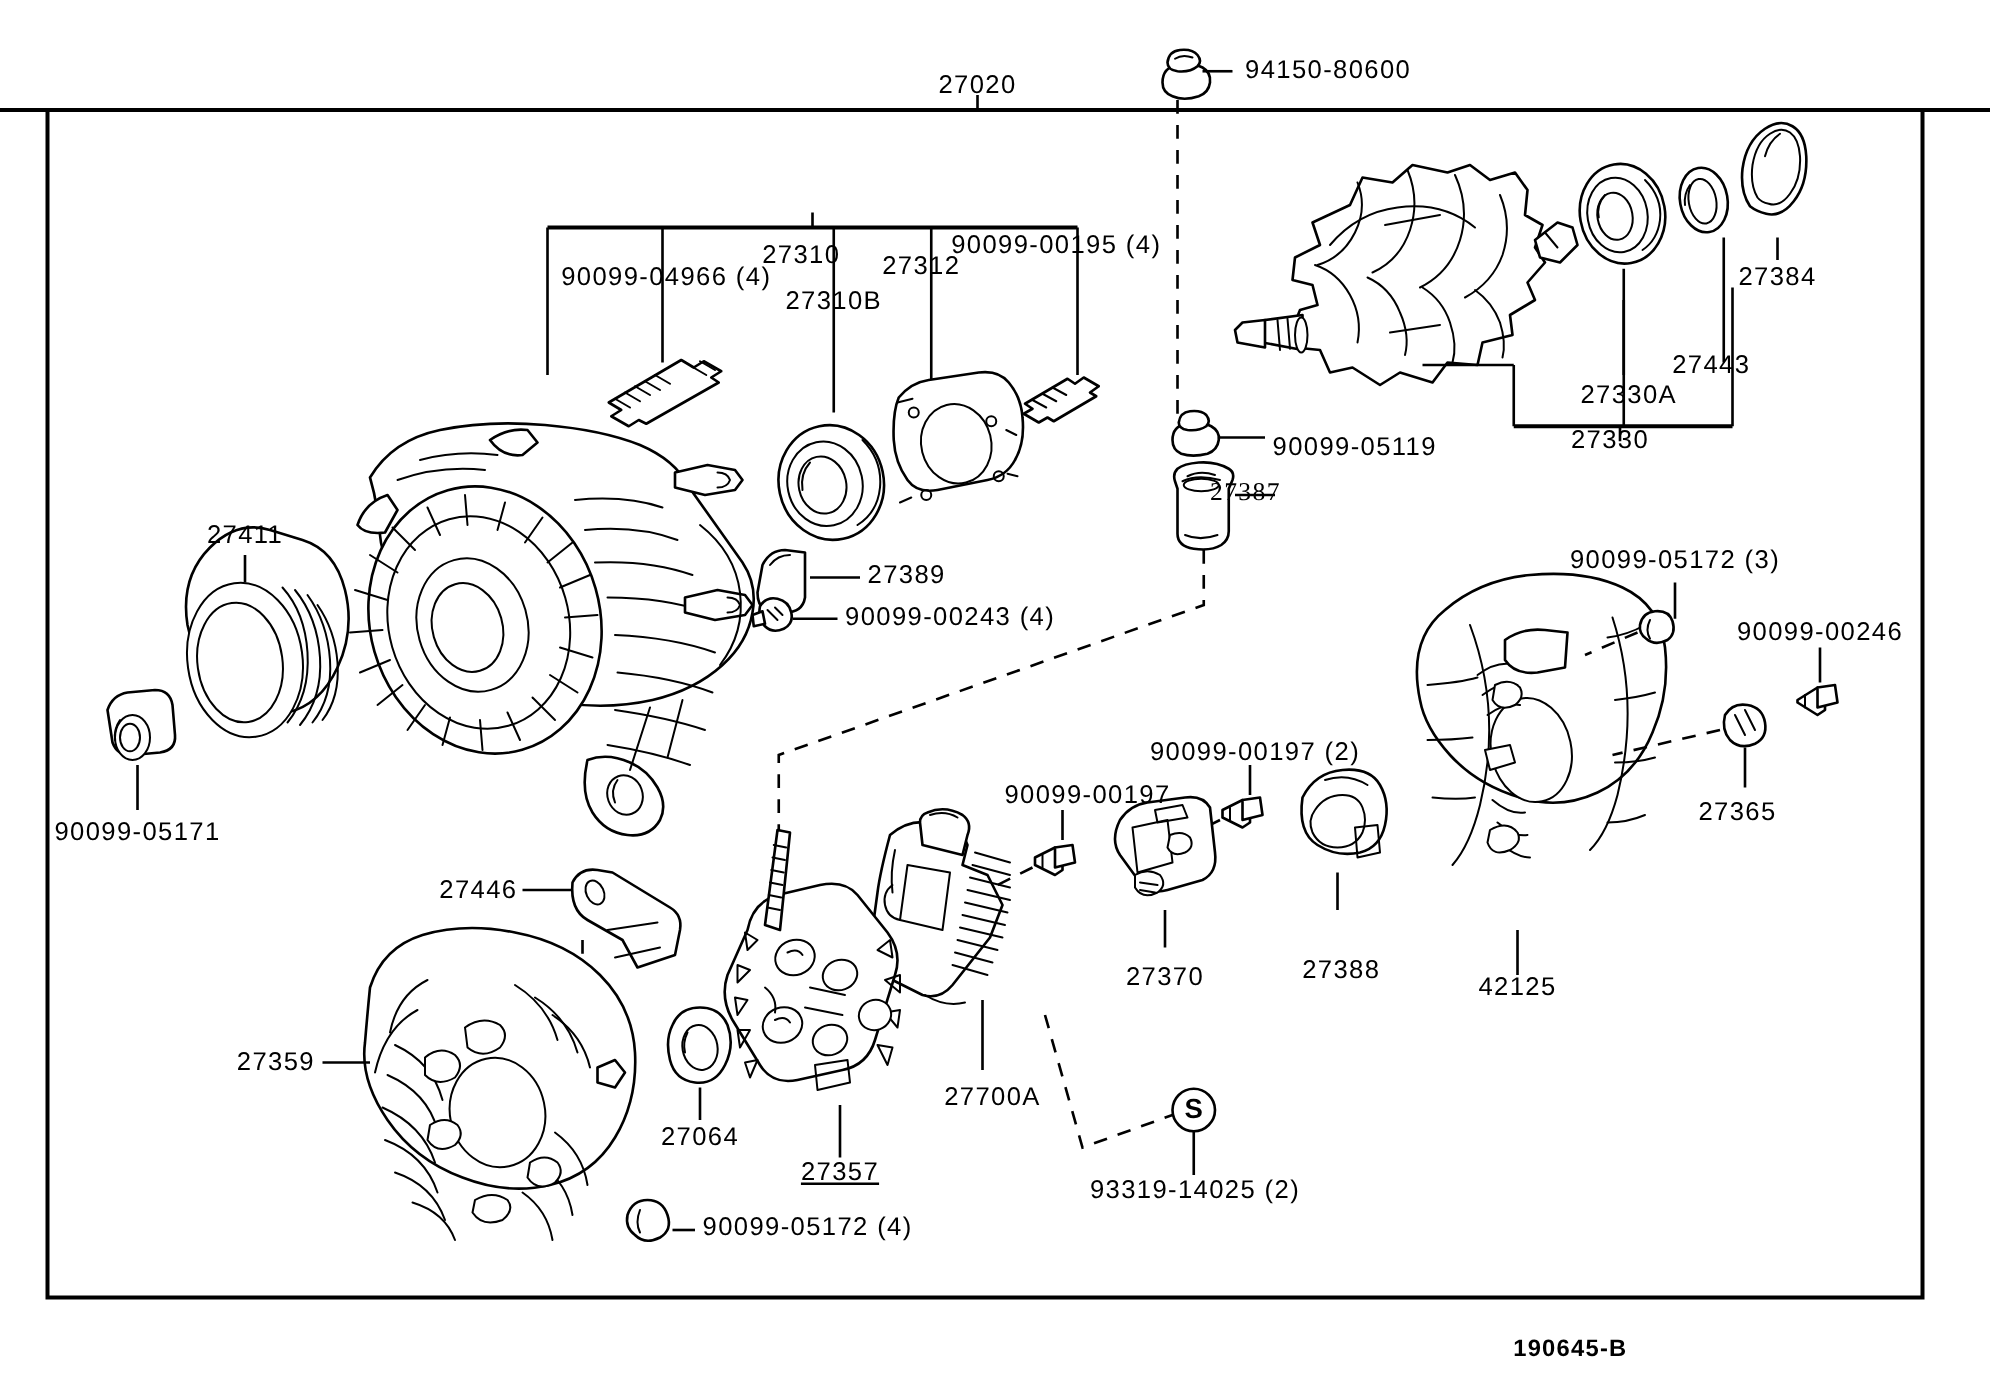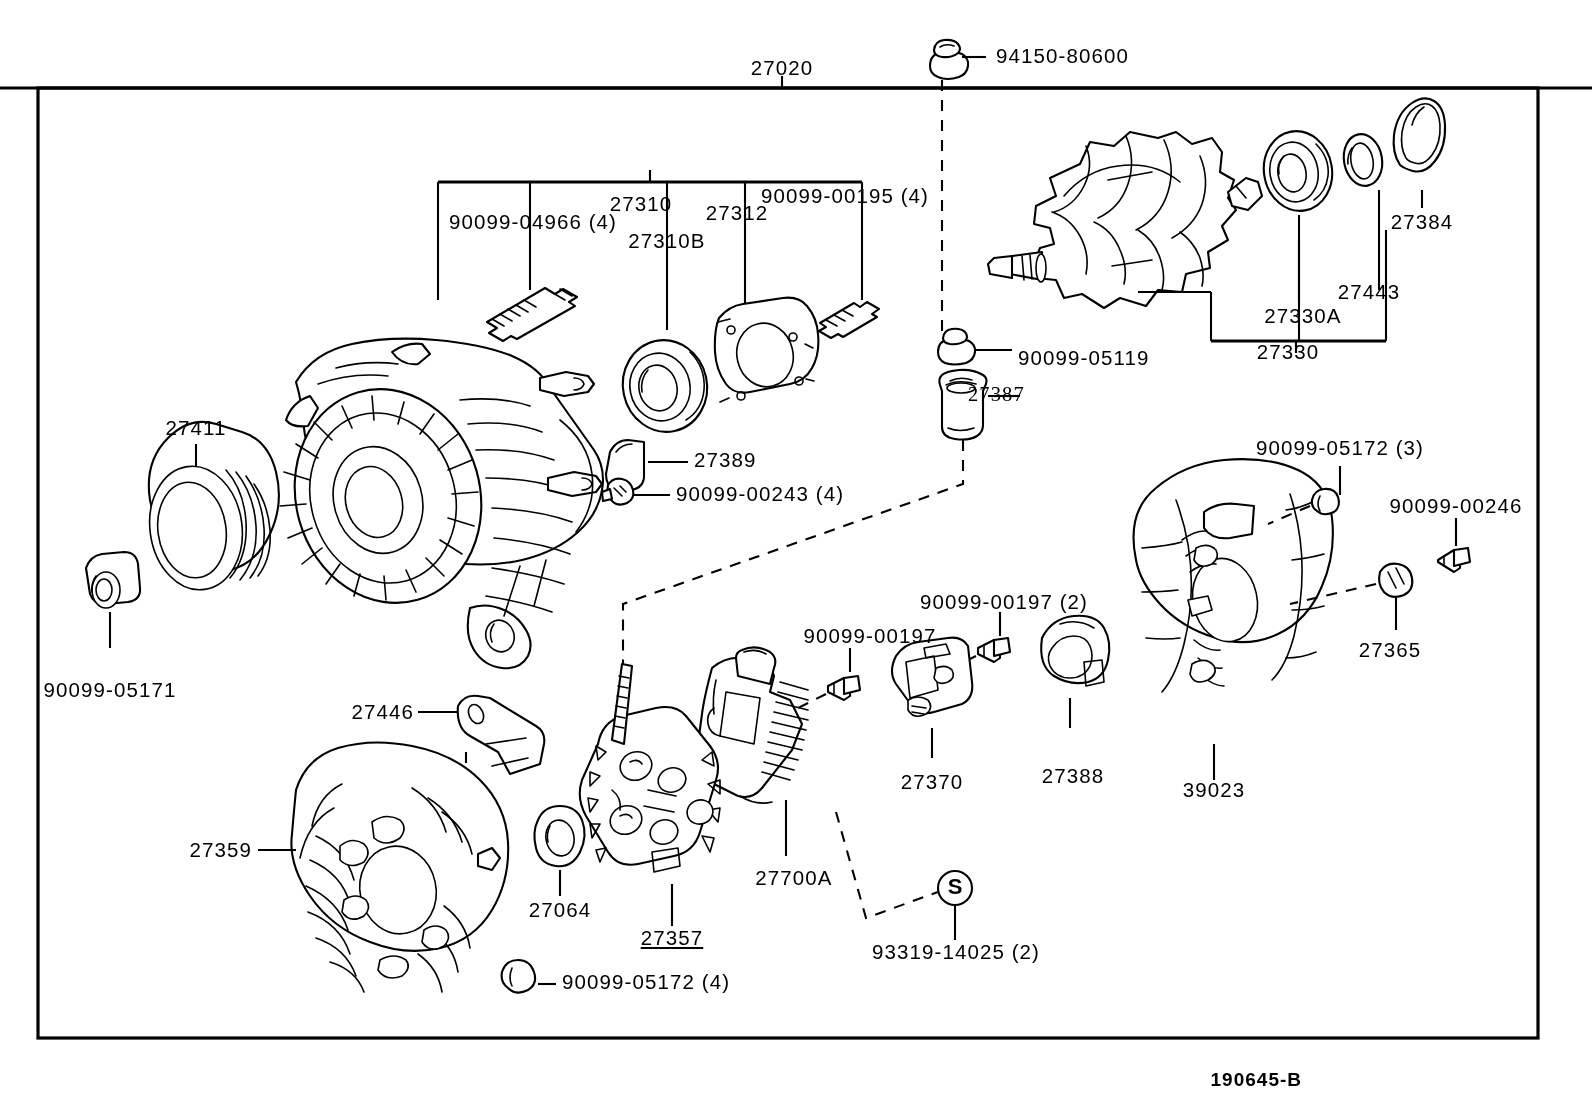--- a/index.html
+++ b/index.html
@@ -469,37 +469,37 @@
 <div class="lbl c" style="left:782px;top:58px;">27020</div>
 <div class="lbl" style="left:996px;top:46px;">94150-80600</div>
 
 <div class="lbl c" style="left:641px;top:148px;margin-top:46px;">27310</div>
 <div class="lbl c" style="left:667px;top:186px;margin-top:45px;">27310B</div>
 <div class="lbl c" style="left:737px;top:203px;">27312</div>
 <div class="lbl c" style="left:533px;top:212px;">90099-04966 (4)</div>
 <div class="lbl c" style="left:845px;top:186px;">90099-00195 (4)</div>
 
 <div class="lbl c" style="left:196px;top:418px;">27411</div>
-<div class="lbl c" style="left:110px;top:656px;margin-top:24px;">90099-05171</div>
+<div class="lbl c" style="left:110px;top:656px;">90099-05171</div>
 
 <div class="lbl" style="left:694px;top:450px;">27389</div>
 <div class="lbl" style="left:676px;top:484px;">90099-00243 (4)</div>
 
 <div class="lbl" style="left:1018px;top:348px;">90099-05119</div>
 <div class="lbl" style="left:968px;top:384px;font-family:Liberation Serif, serif;">27387</div>
 
 <div class="lbl c" style="left:1288px;top:342px;">27330</div>
 <div class="lbl c" style="left:1303px;top:306px;">27330A</div>
 <div class="lbl c" style="left:1369px;top:282px;">27443</div>
 <div class="lbl c" style="left:1422px;top:212px;">27384</div>
 
 <div class="lbl c" style="left:1340px;top:438px;">90099-05172 (3)</div>
 <div class="lbl c" style="left:1456px;top:496px;">90099-00246</div>
 <div class="lbl c" style="left:1390px;top:640px;">27365</div>
-<div class="lbl c" style="left:1214px;top:780px;">39023</div>
+<div class="lbl c" style="left:1214px;top:780px;">42125</div>
 
 <div class="lbl c" style="left:1073px;top:766px;">27388</div>
 <div class="lbl c" style="left:1004px;top:592px;">90099-00197 (2)</div>
 <div class="lbl c" style="left:870px;top:626px;">90099-00197</div>
 <div class="lbl c" style="left:932px;top:772px;">27370</div>
 
 <div class="lbl c" style="left:794px;top:868px;">27700A</div>
 <div class="lbl c" style="left:672px;top:928px;text-decoration:underline;">27357</div>
 <div class="lbl c" style="left:560px;top:900px;">27064</div>
 <div class="lbl r" style="left:414px;top:702px;">27446</div>

